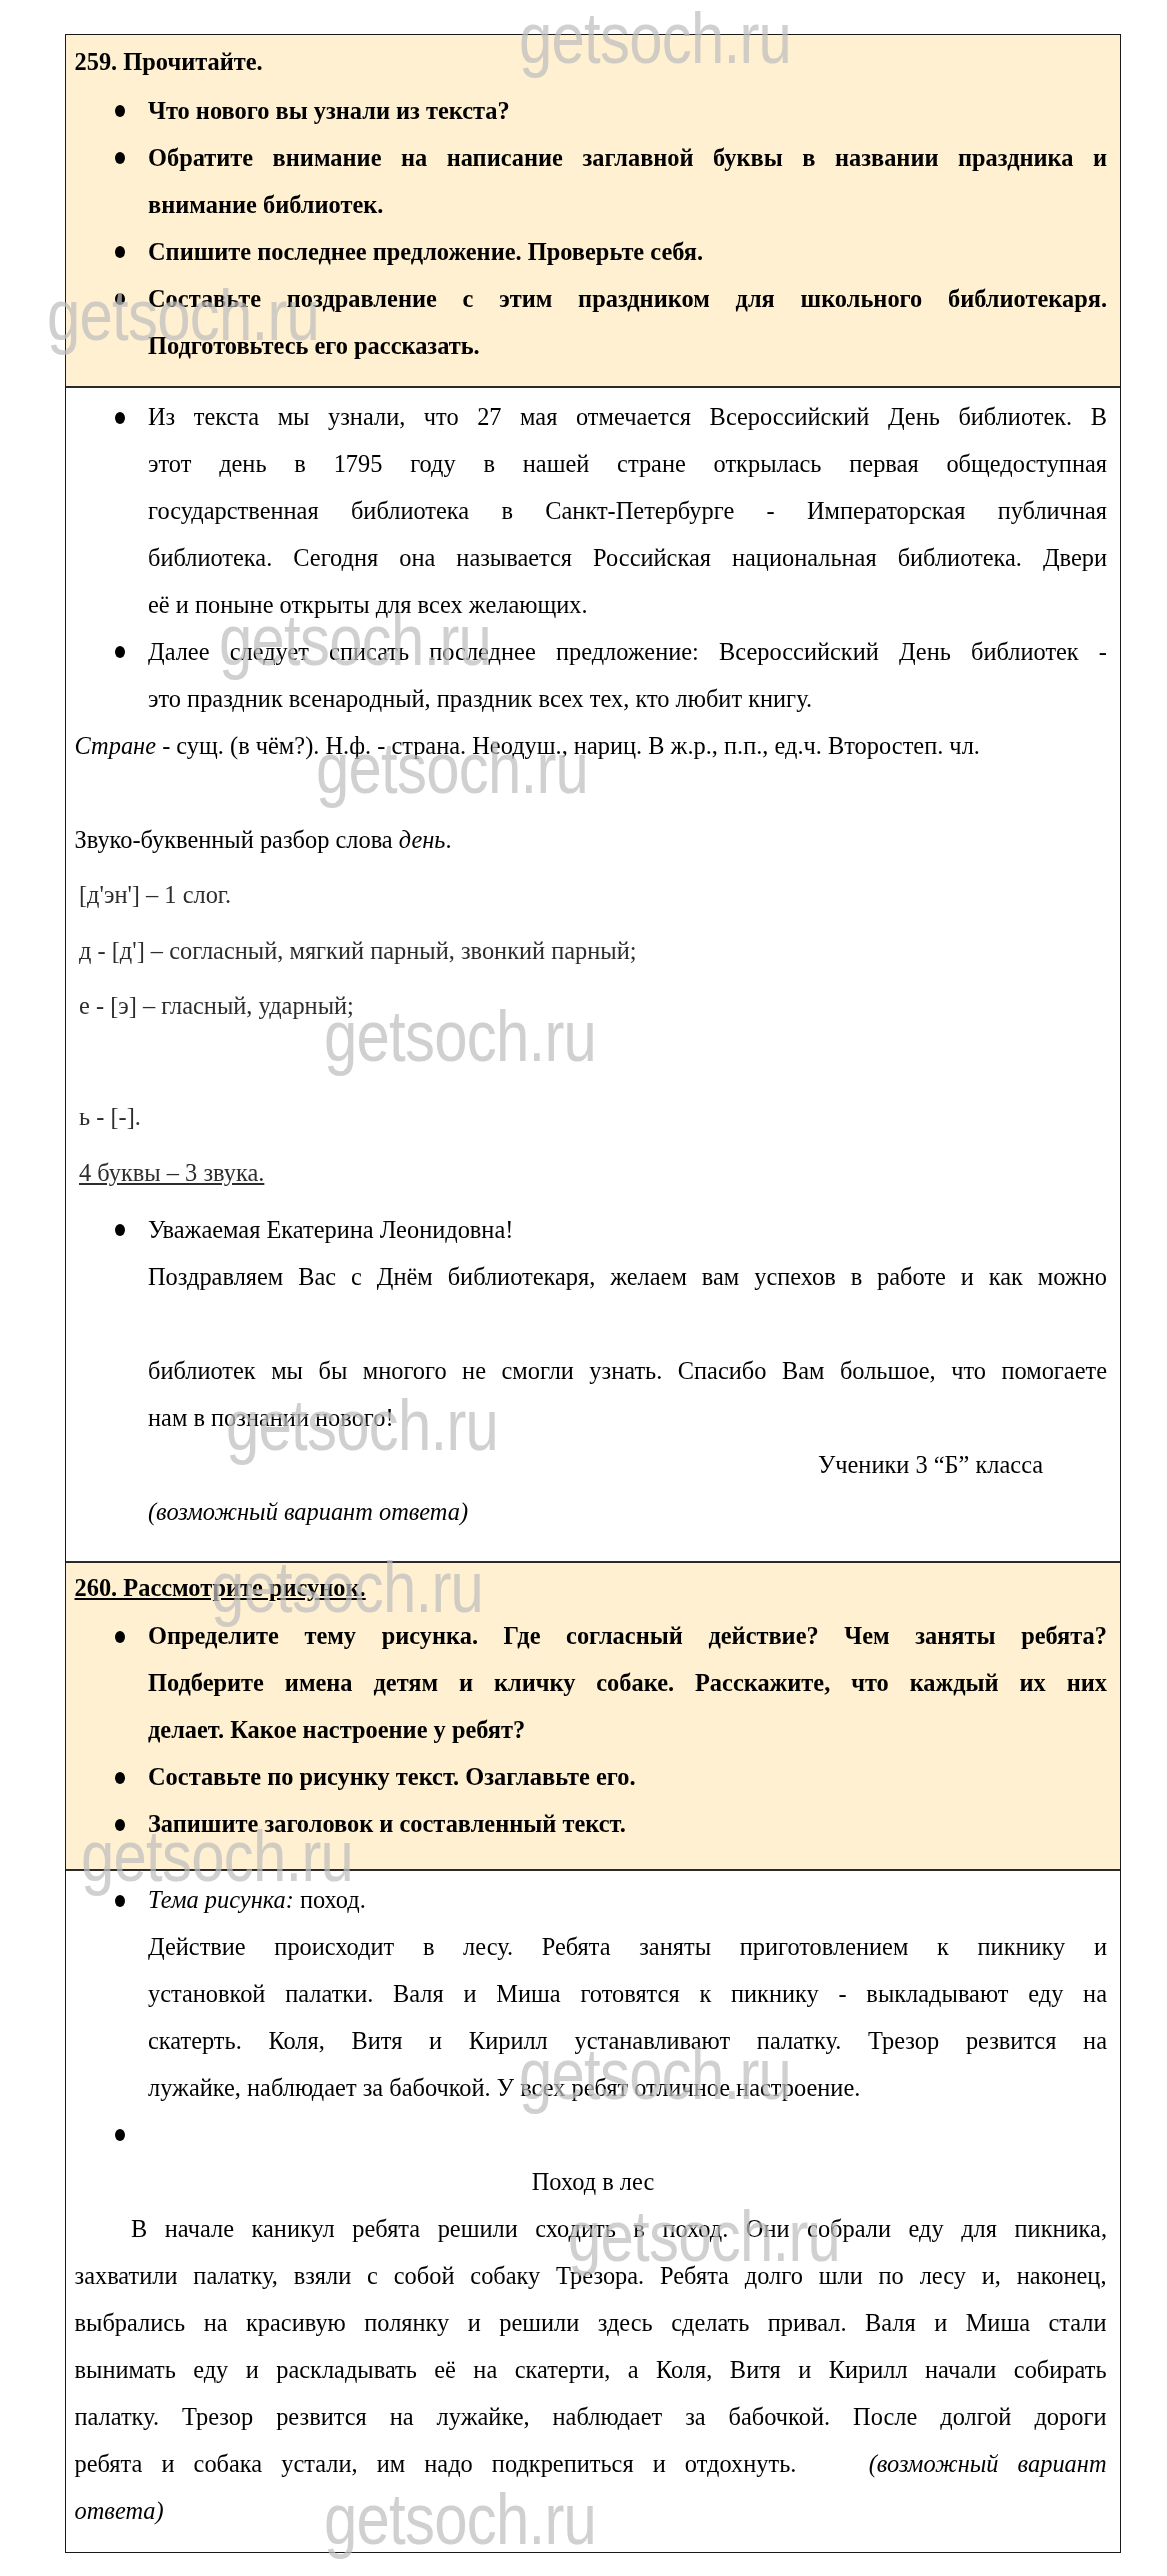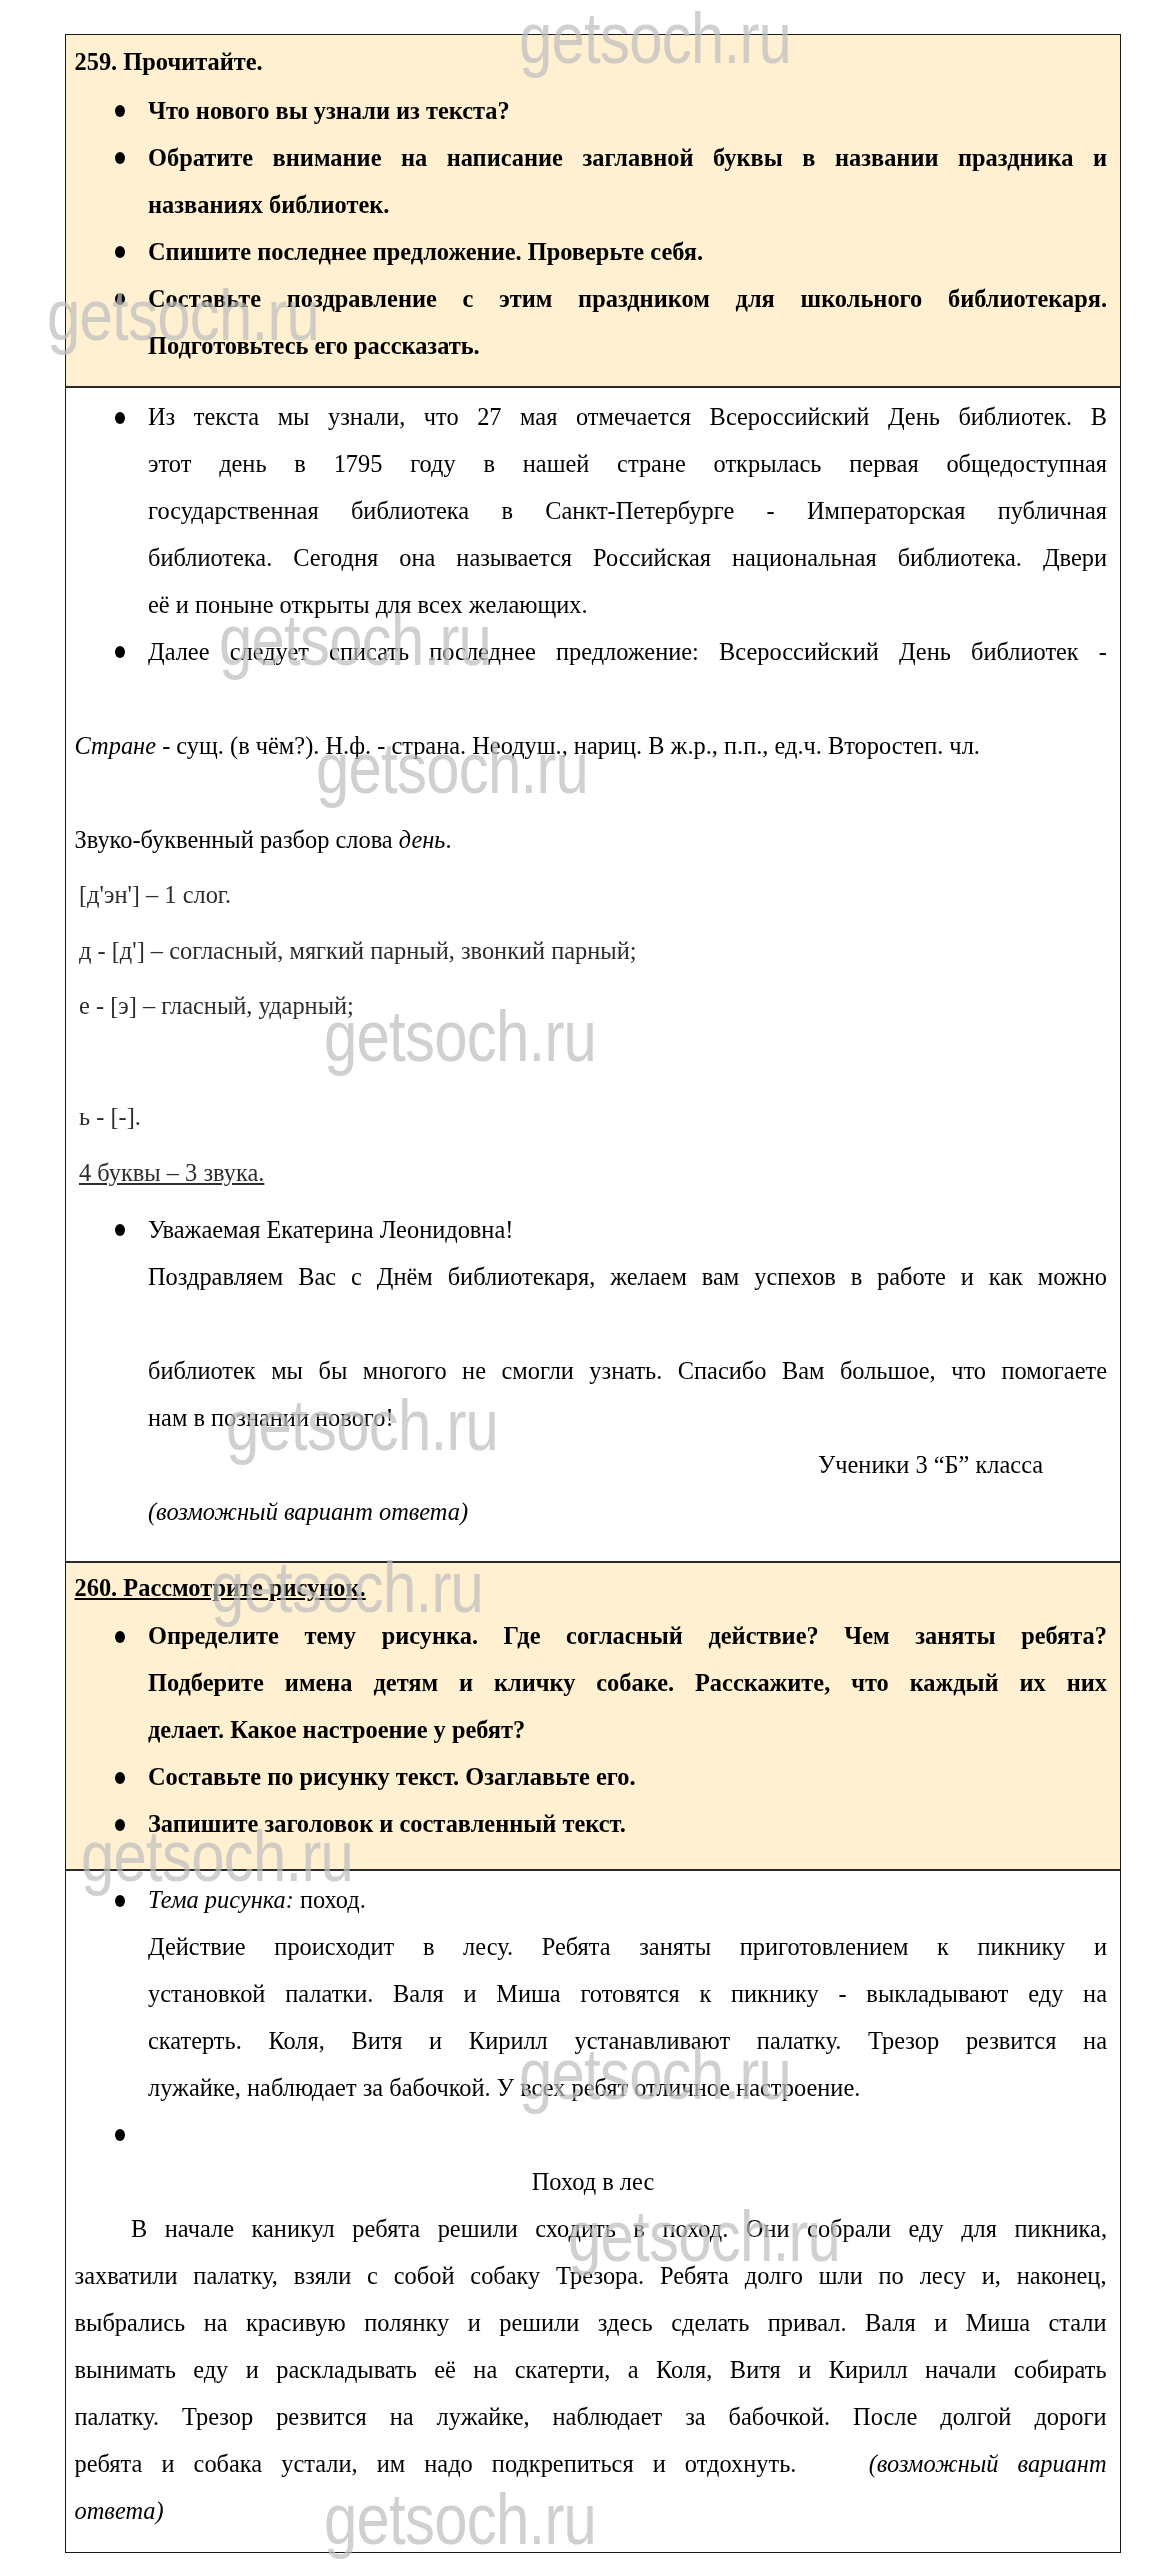--- a/index.html
+++ b/index.html
@@ -26,40 +26,41 @@
 <div class="doc">
 
   <div class="section task" style="top:0; height:351px;">
     <div class="line bold" style="left:8.5px; top:13px;">259. Прочитайте.</div>
 
     <span class="bullet" style="left:49px; top:70px;"></span>
     <div class="line bold" style="left:82px; top:62px;">Что нового вы узнали из текста?</div>
 
     <span class="bullet" style="left:49px; top:117px;"></span>
     <div class="line bold justify" style="left:82px; top:109px; width:959px;">Обратите внимание на написание заглавной буквы в названии праздника и</div>
-    <div class="line bold" style="left:82px; top:156px;">названиях библиотек.</div>
+    <div class="line bold" style="left:82px; top:156px;">внимание библиотек.</div>
 
     <span class="bullet" style="left:49px; top:211px;"></span>
     <div class="line bold" style="left:82px; top:203px;">Спишите последнее предложение. Проверьте себя.</div>
 
     <span class="bullet" style="left:49px; top:258px;"></span>
     <div class="line bold justify" style="left:82px; top:250px; width:959px;">Составьте поздравление с этим праздником для школьного библиотекаря.</div>
     <div class="line bold" style="left:82px; top:297px;">Подготовьтесь его рассказать.</div>
   </div>
 
   <div class="section sep" style="top:351px; height:1175px;">
     <span class="bullet" style="left:49px; top:23.5px;"></span>
     <div class="line justify" style="left:82px; top:15px; width:959px;">Из текста мы узнали, что 27 мая отмечается Всероссийский День библиотек. В</div>
     <div class="line justify" style="left:82px; top:62px; width:959px;">этот день в 1795 году в нашей стране открылась первая общедоступная</div>
     <div class="line justify" style="left:82px; top:109px; width:959px;">государственная библиотека в Санкт-Петербурге - Императорская публичная</div>
     <div class="line justify" style="left:82px; top:156px; width:959px;">библиотека. Сегодня она называется Российская национальная библиотека. Двери</div>
     <div class="line" style="left:82px; top:203px;">её и поныне открыты для всех желающих.</div>
 
     <span class="bullet" style="left:49px; top:258px;"></span>
     <div class="line justify" style="left:82px; top:250px; width:959px;">Далее следует списать последнее предложение: Всероссийский День библиотек -</div>
+    <div class="line" style="left:82px; top:297px;">это праздник всенародный, праздник всех тех, кто любит книгу.</div>
 
     <div class="line" style="left:8.5px; top:344px;">
       <span class="it">Стране</span><span> - сущ. (в чём?). Н.ф. - страна. Неодуш., нариц. В ж.р., п.п., ед.ч. Второстеп. чл.</span>
     </div>
 
     <div class="line" style="left:8.5px; top:438px;">
       <span>Звуко-буквенный разбор слова </span><span class="it">день</span><span>.</span>
     </div>
 
     <div class="line grey" style="left:13px; top:493px;">[д'эн'] – 1 слог.</div>

